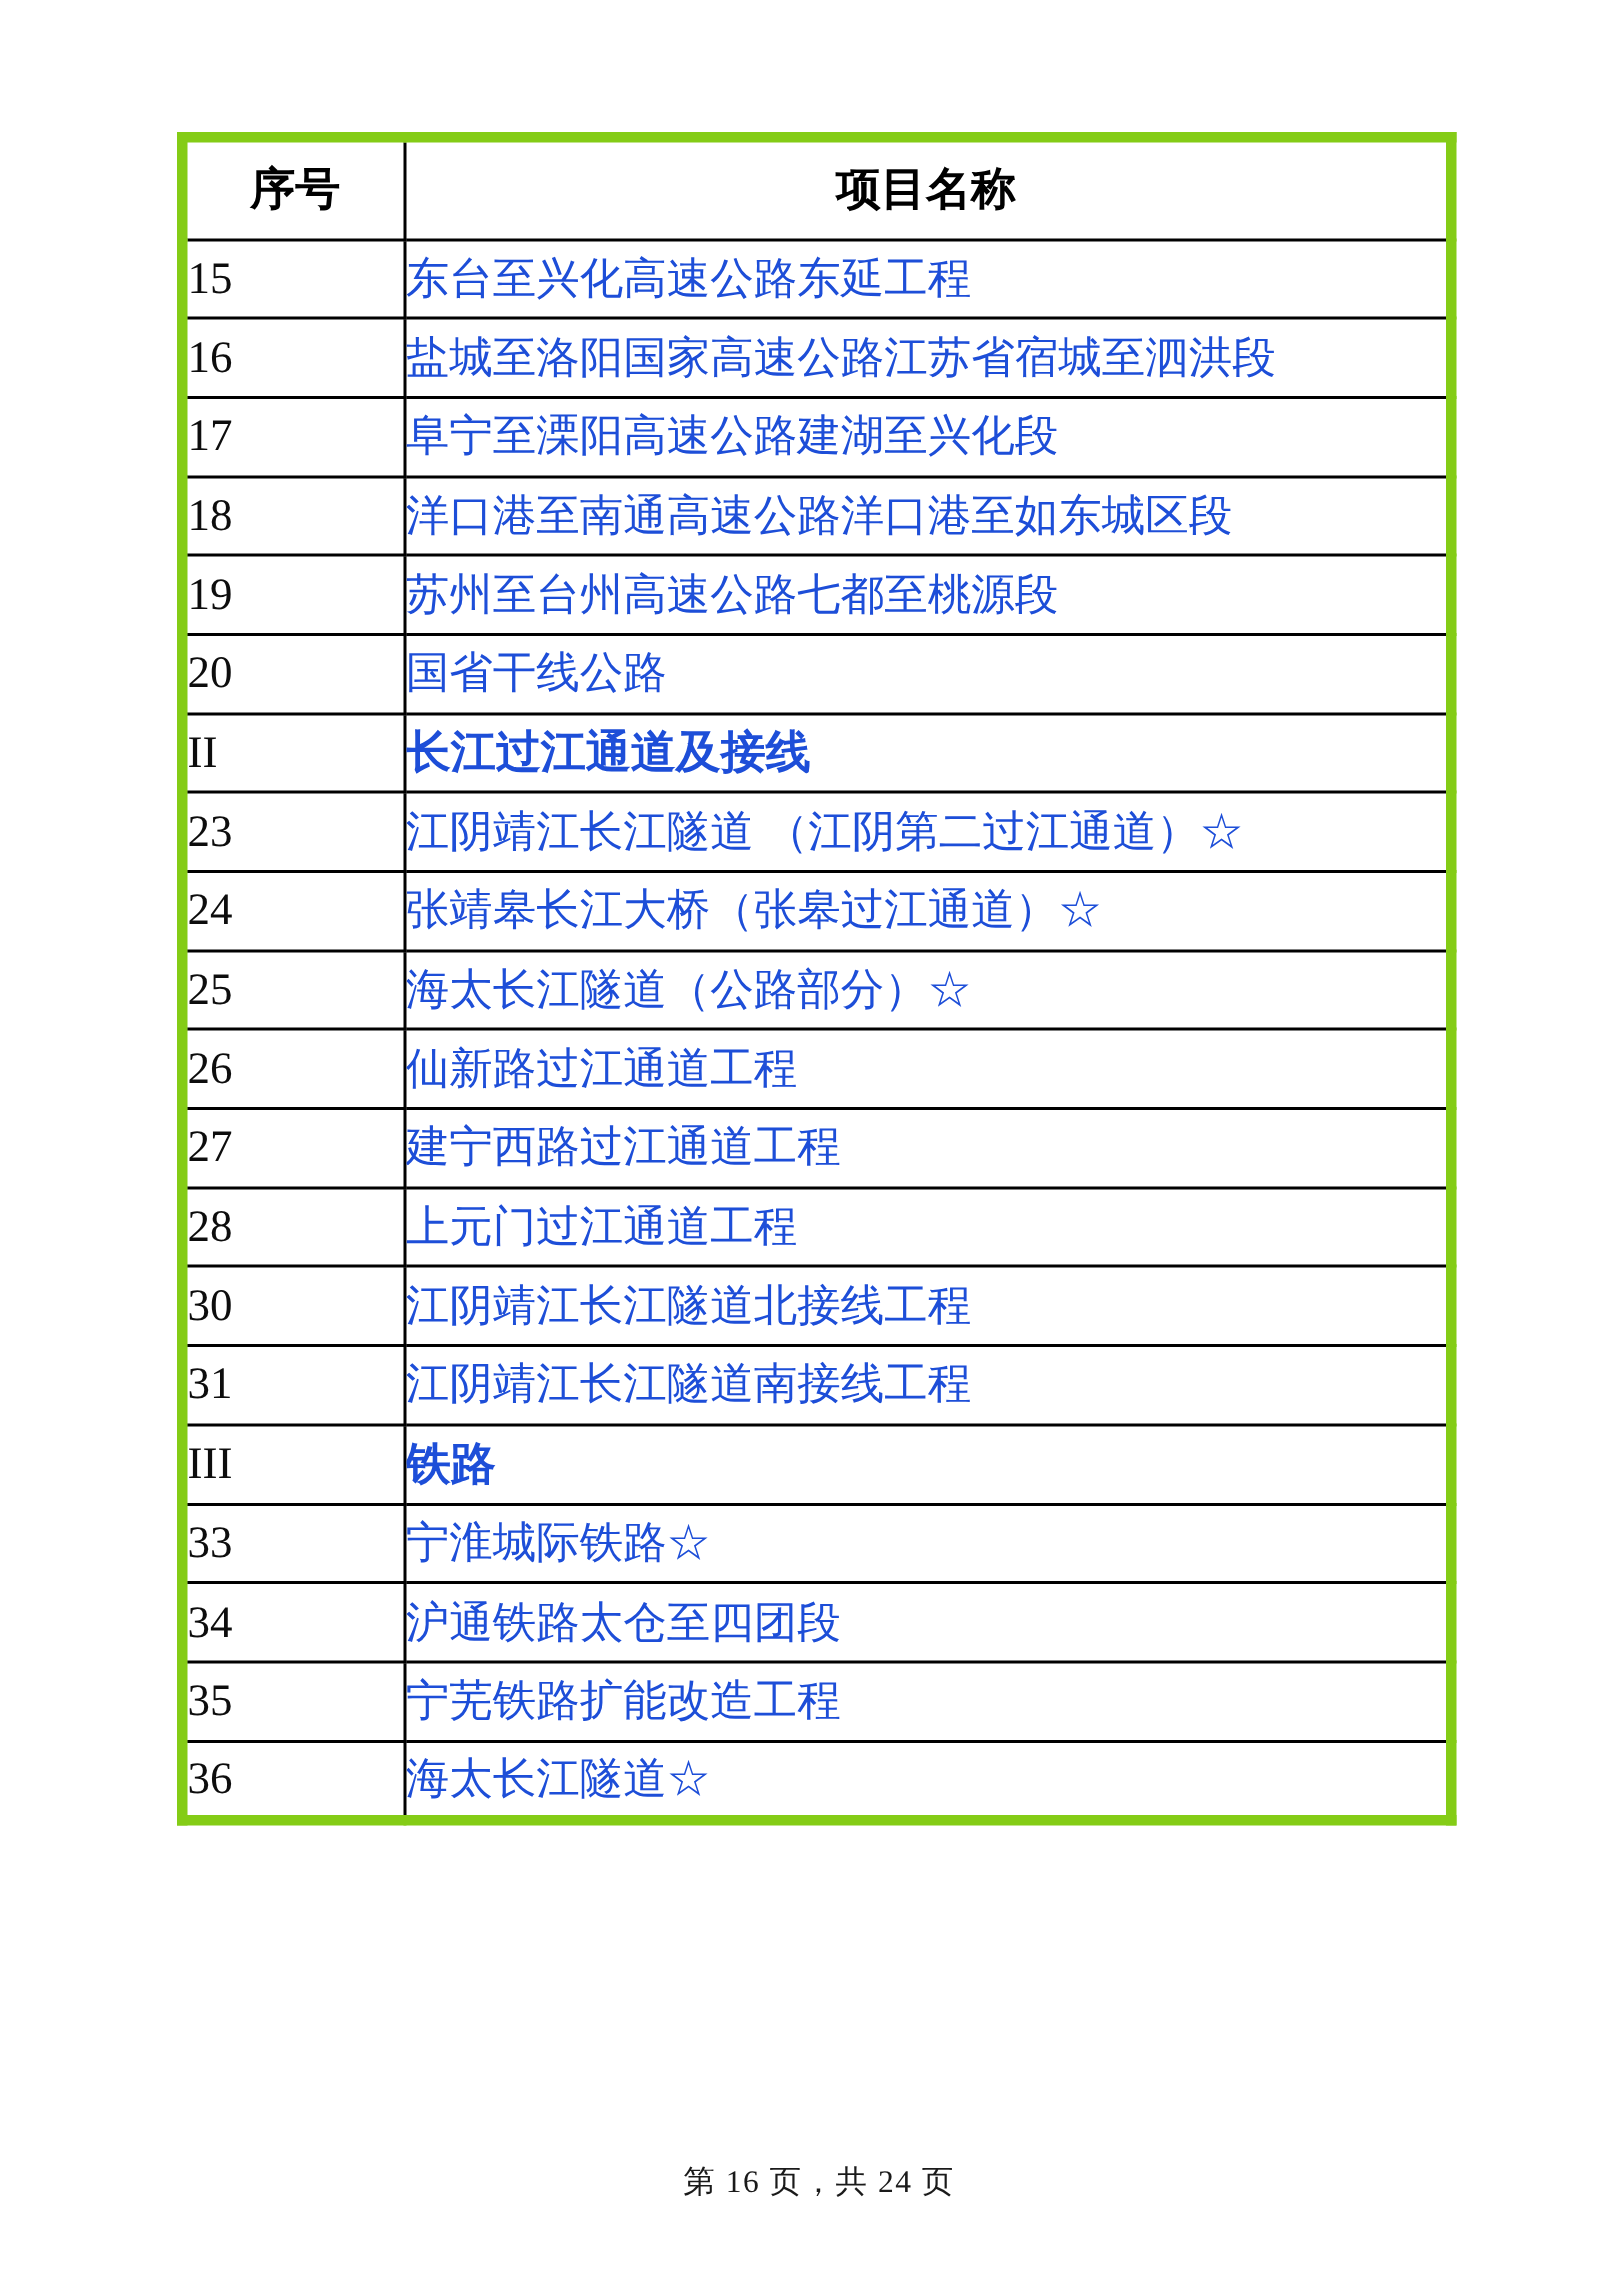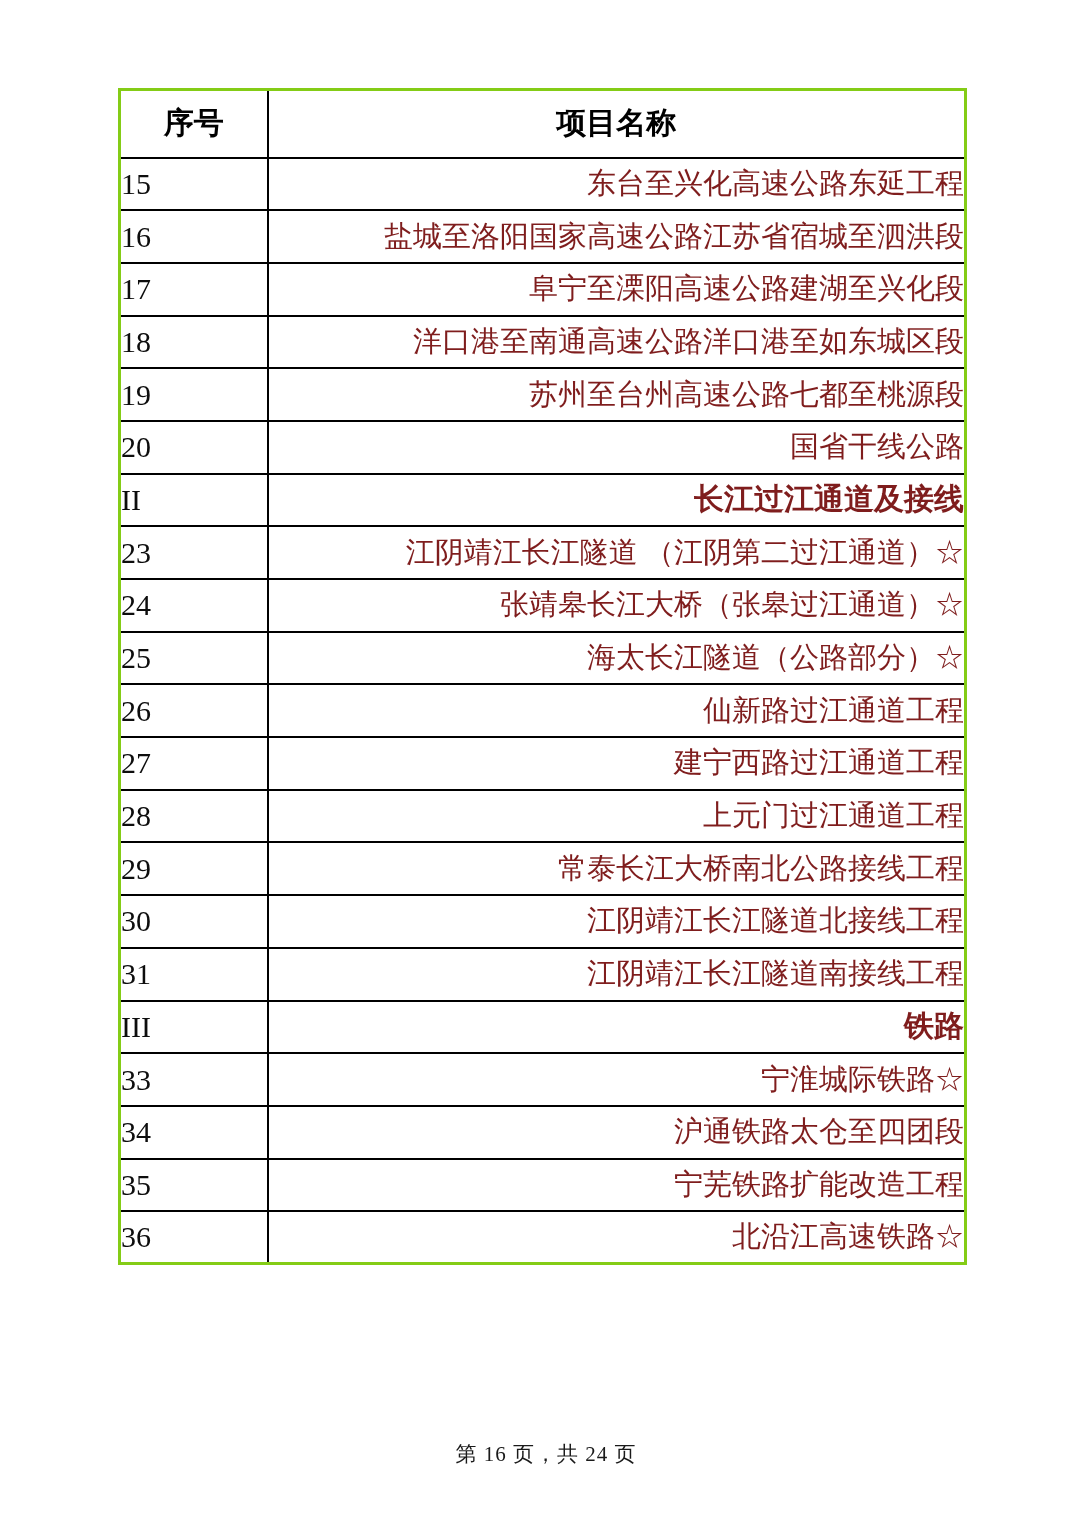--- a/index.html
+++ b/index.html
@@ -16,21 +16,21 @@
     font-family: "Liberation Serif", "DejaVu Serif", serif;
     overflow: hidden;
   }
   table.doc-table {
     position: absolute;
     left: 118px;
     top: 88px;
     width: 846px;
     border-collapse: collapse;
     table-layout: fixed;
-    border: 3px solid #84cc16;
+    border: 7px solid #84cc16;
   }
   table.doc-table th,
   table.doc-table td {
     border: 2px solid #000;
     padding: 0;
     vertical-align: middle;
     overflow: hidden;
     white-space: nowrap;
   }
   col.c-num-col  { width: 148px; }
@@ -45,23 +45,23 @@
     color: #000;
   }
   td.c-num {
     font-family: "Liberation Serif", "DejaVu Serif", serif;
     font-size: 30px;
     text-align: left;
     color: #0d0d0d;
   }
   td.c-name {
     font-size: 29px;
-    text-align: right;
+    text-align: left;
     padding-left: 11px;
-    color: #7f1d1d;
+    color: #1d4ed8;
   }
   tr.section-row td.c-name {
     font-family: "Liberation Sans", "DejaVu Sans", sans-serif;
     font-weight: 700;
     font-size: 30px;
   }
   tr.section-row td.c-num {
     font-size: 30px;
     font-family: Liberation Serif, serif;
   }
@@ -140,24 +140,20 @@
       </tr>
       <tr class="data-row">
         <td class="c-num">27</td>
         <td class="c-name">建宁西路过江通道工程</td>
       </tr>
       <tr class="data-row">
         <td class="c-num">28</td>
         <td class="c-name">上元门过江通道工程</td>
       </tr>
       <tr class="data-row">
-        <td class="c-num">29</td>
-        <td class="c-name">常泰长江大桥南北公路接线工程</td>
-      </tr>
-      <tr class="data-row">
         <td class="c-num">30</td>
         <td class="c-name">江阴靖江长江隧道北接线工程</td>
       </tr>
       <tr class="data-row">
         <td class="c-num">31</td>
         <td class="c-name">江阴靖江长江隧道南接线工程</td>
       </tr>
       <tr class="data-row section-row">
         <td class="c-num">III</td>
         <td class="c-name">铁路</td>
@@ -169,20 +165,20 @@
       <tr class="data-row">
         <td class="c-num">34</td>
         <td class="c-name">沪通铁路太仓至四团段</td>
       </tr>
       <tr class="data-row">
         <td class="c-num">35</td>
         <td class="c-name">宁芜铁路扩能改造工程</td>
       </tr>
       <tr class="data-row">
         <td class="c-num">36</td>
-        <td class="c-name">北沿江高速铁路☆</td>
+        <td class="c-name">海太长江隧道☆</td>
       </tr>
     </tbody>
   </table>
 
   <div class="page-footer">第 16 页，共 24 页</div>
 
 </div>
 
 </body></html>

